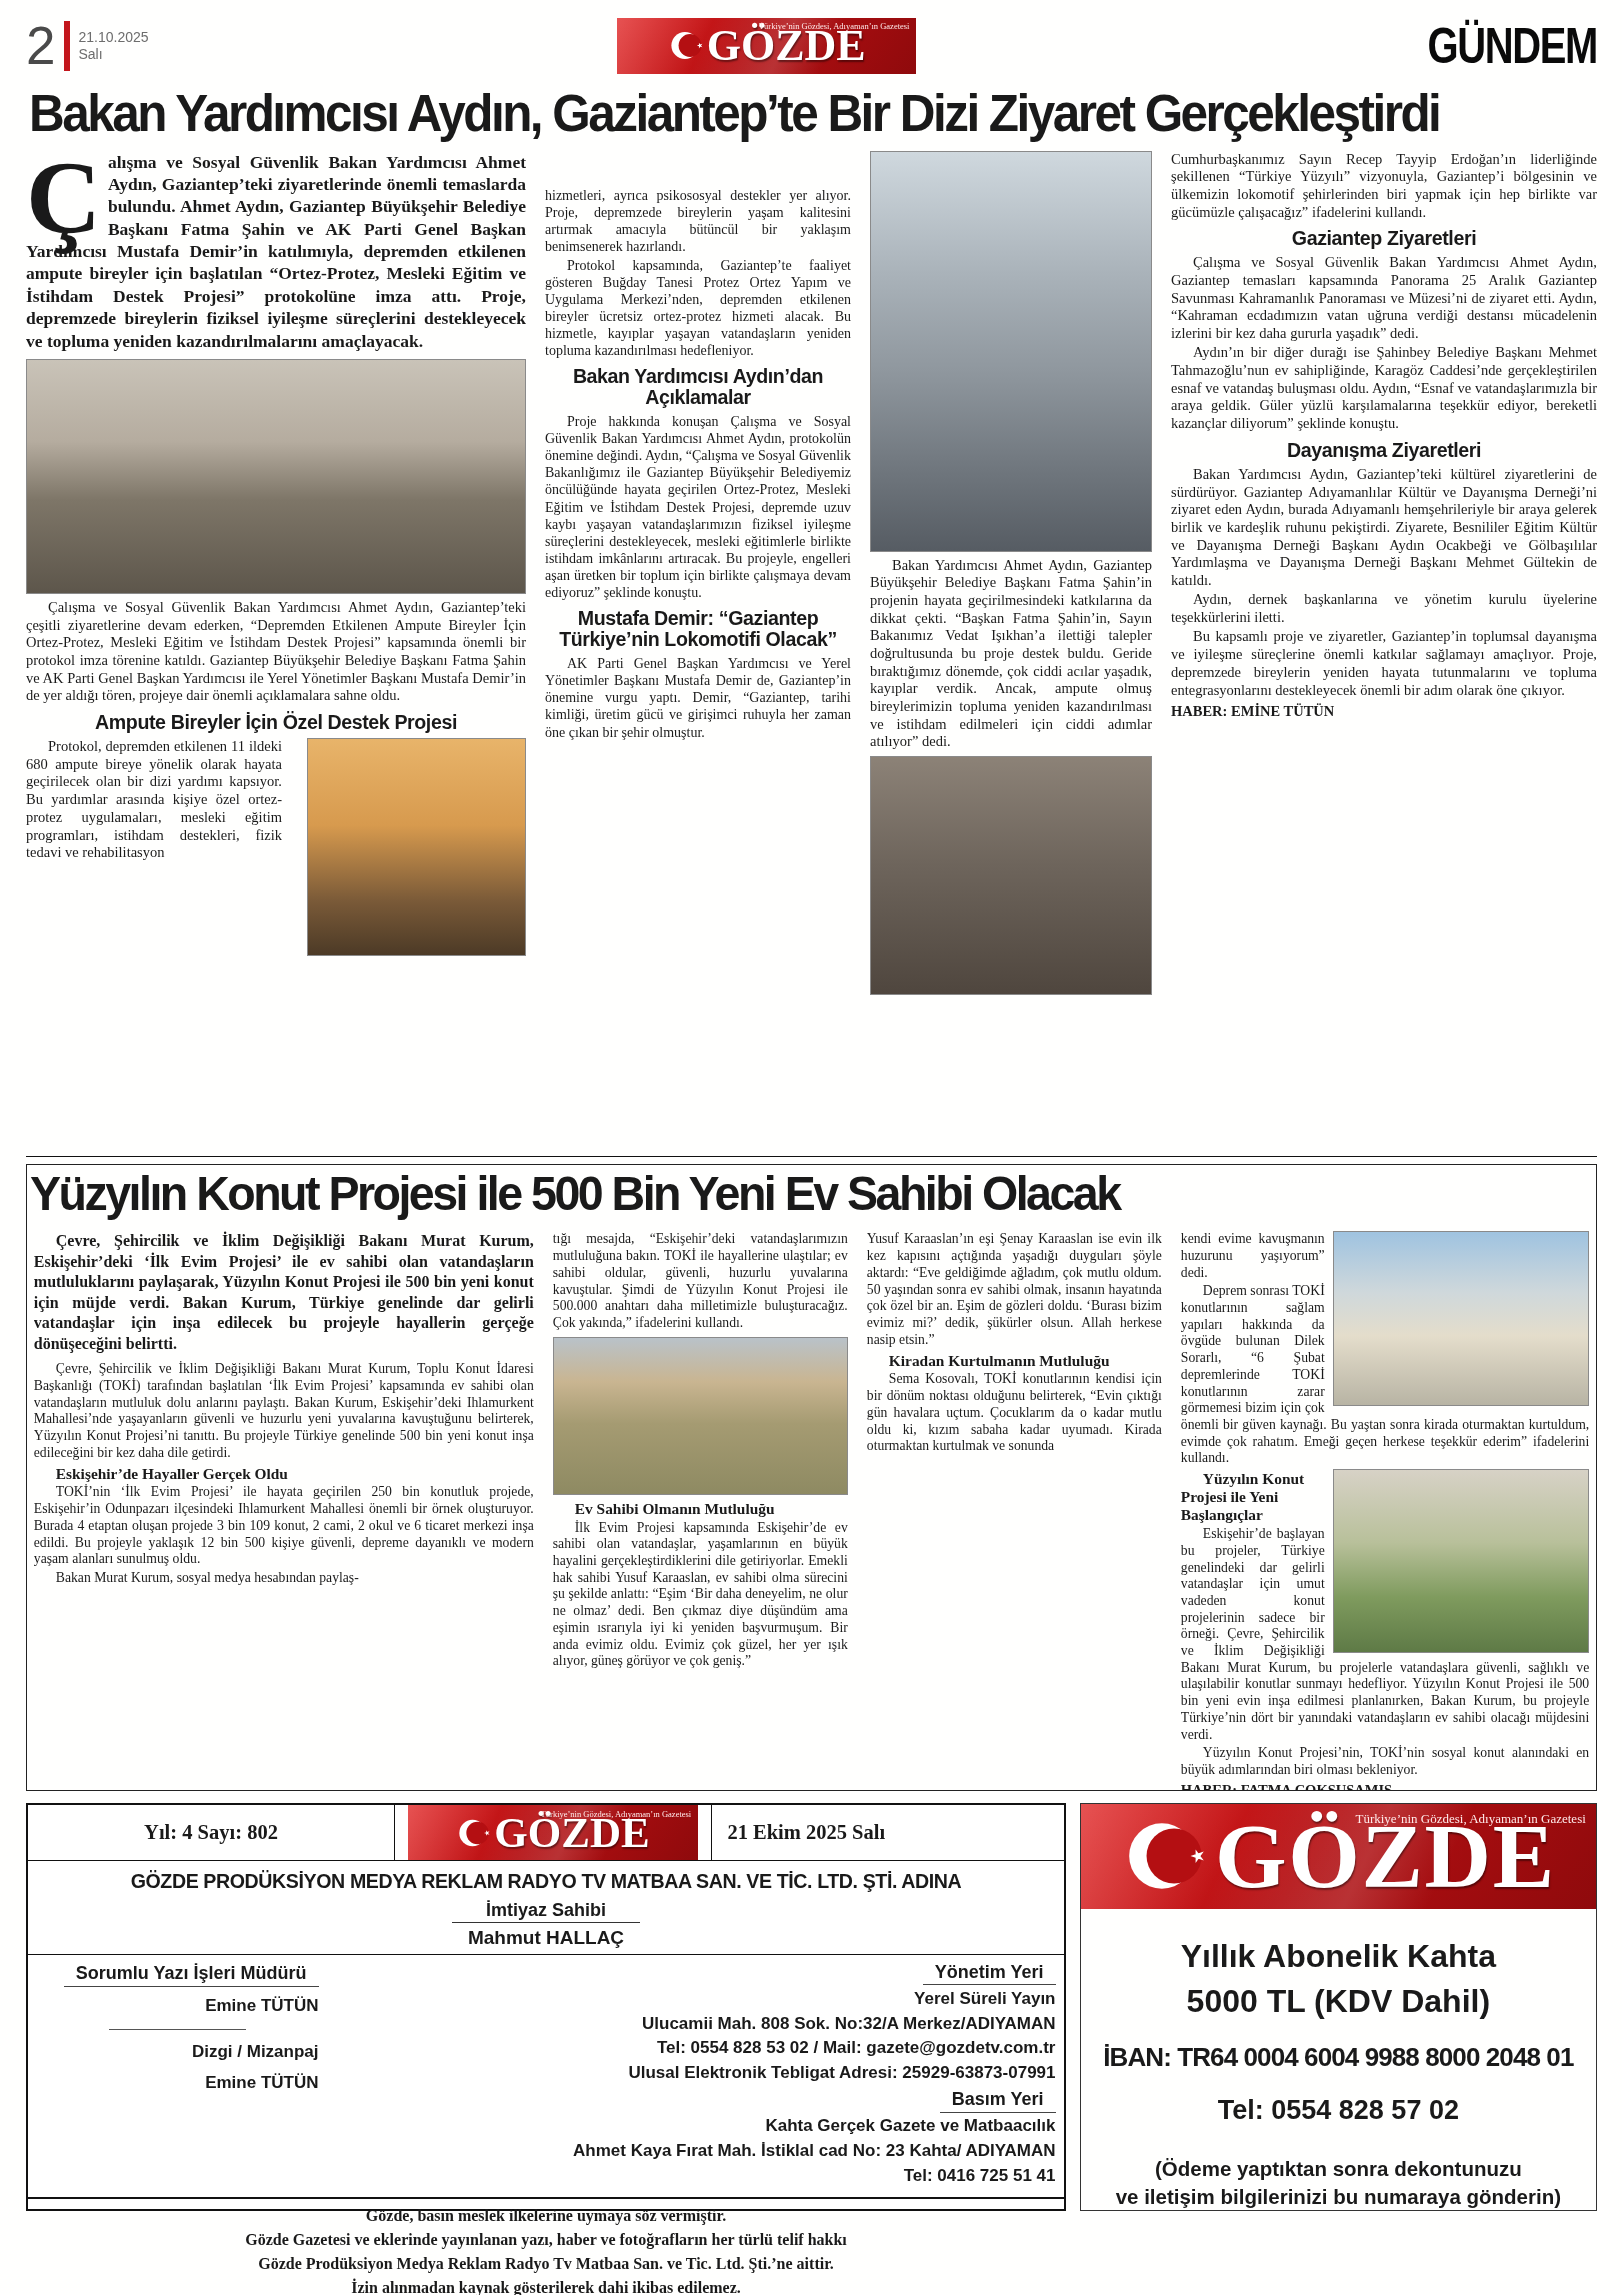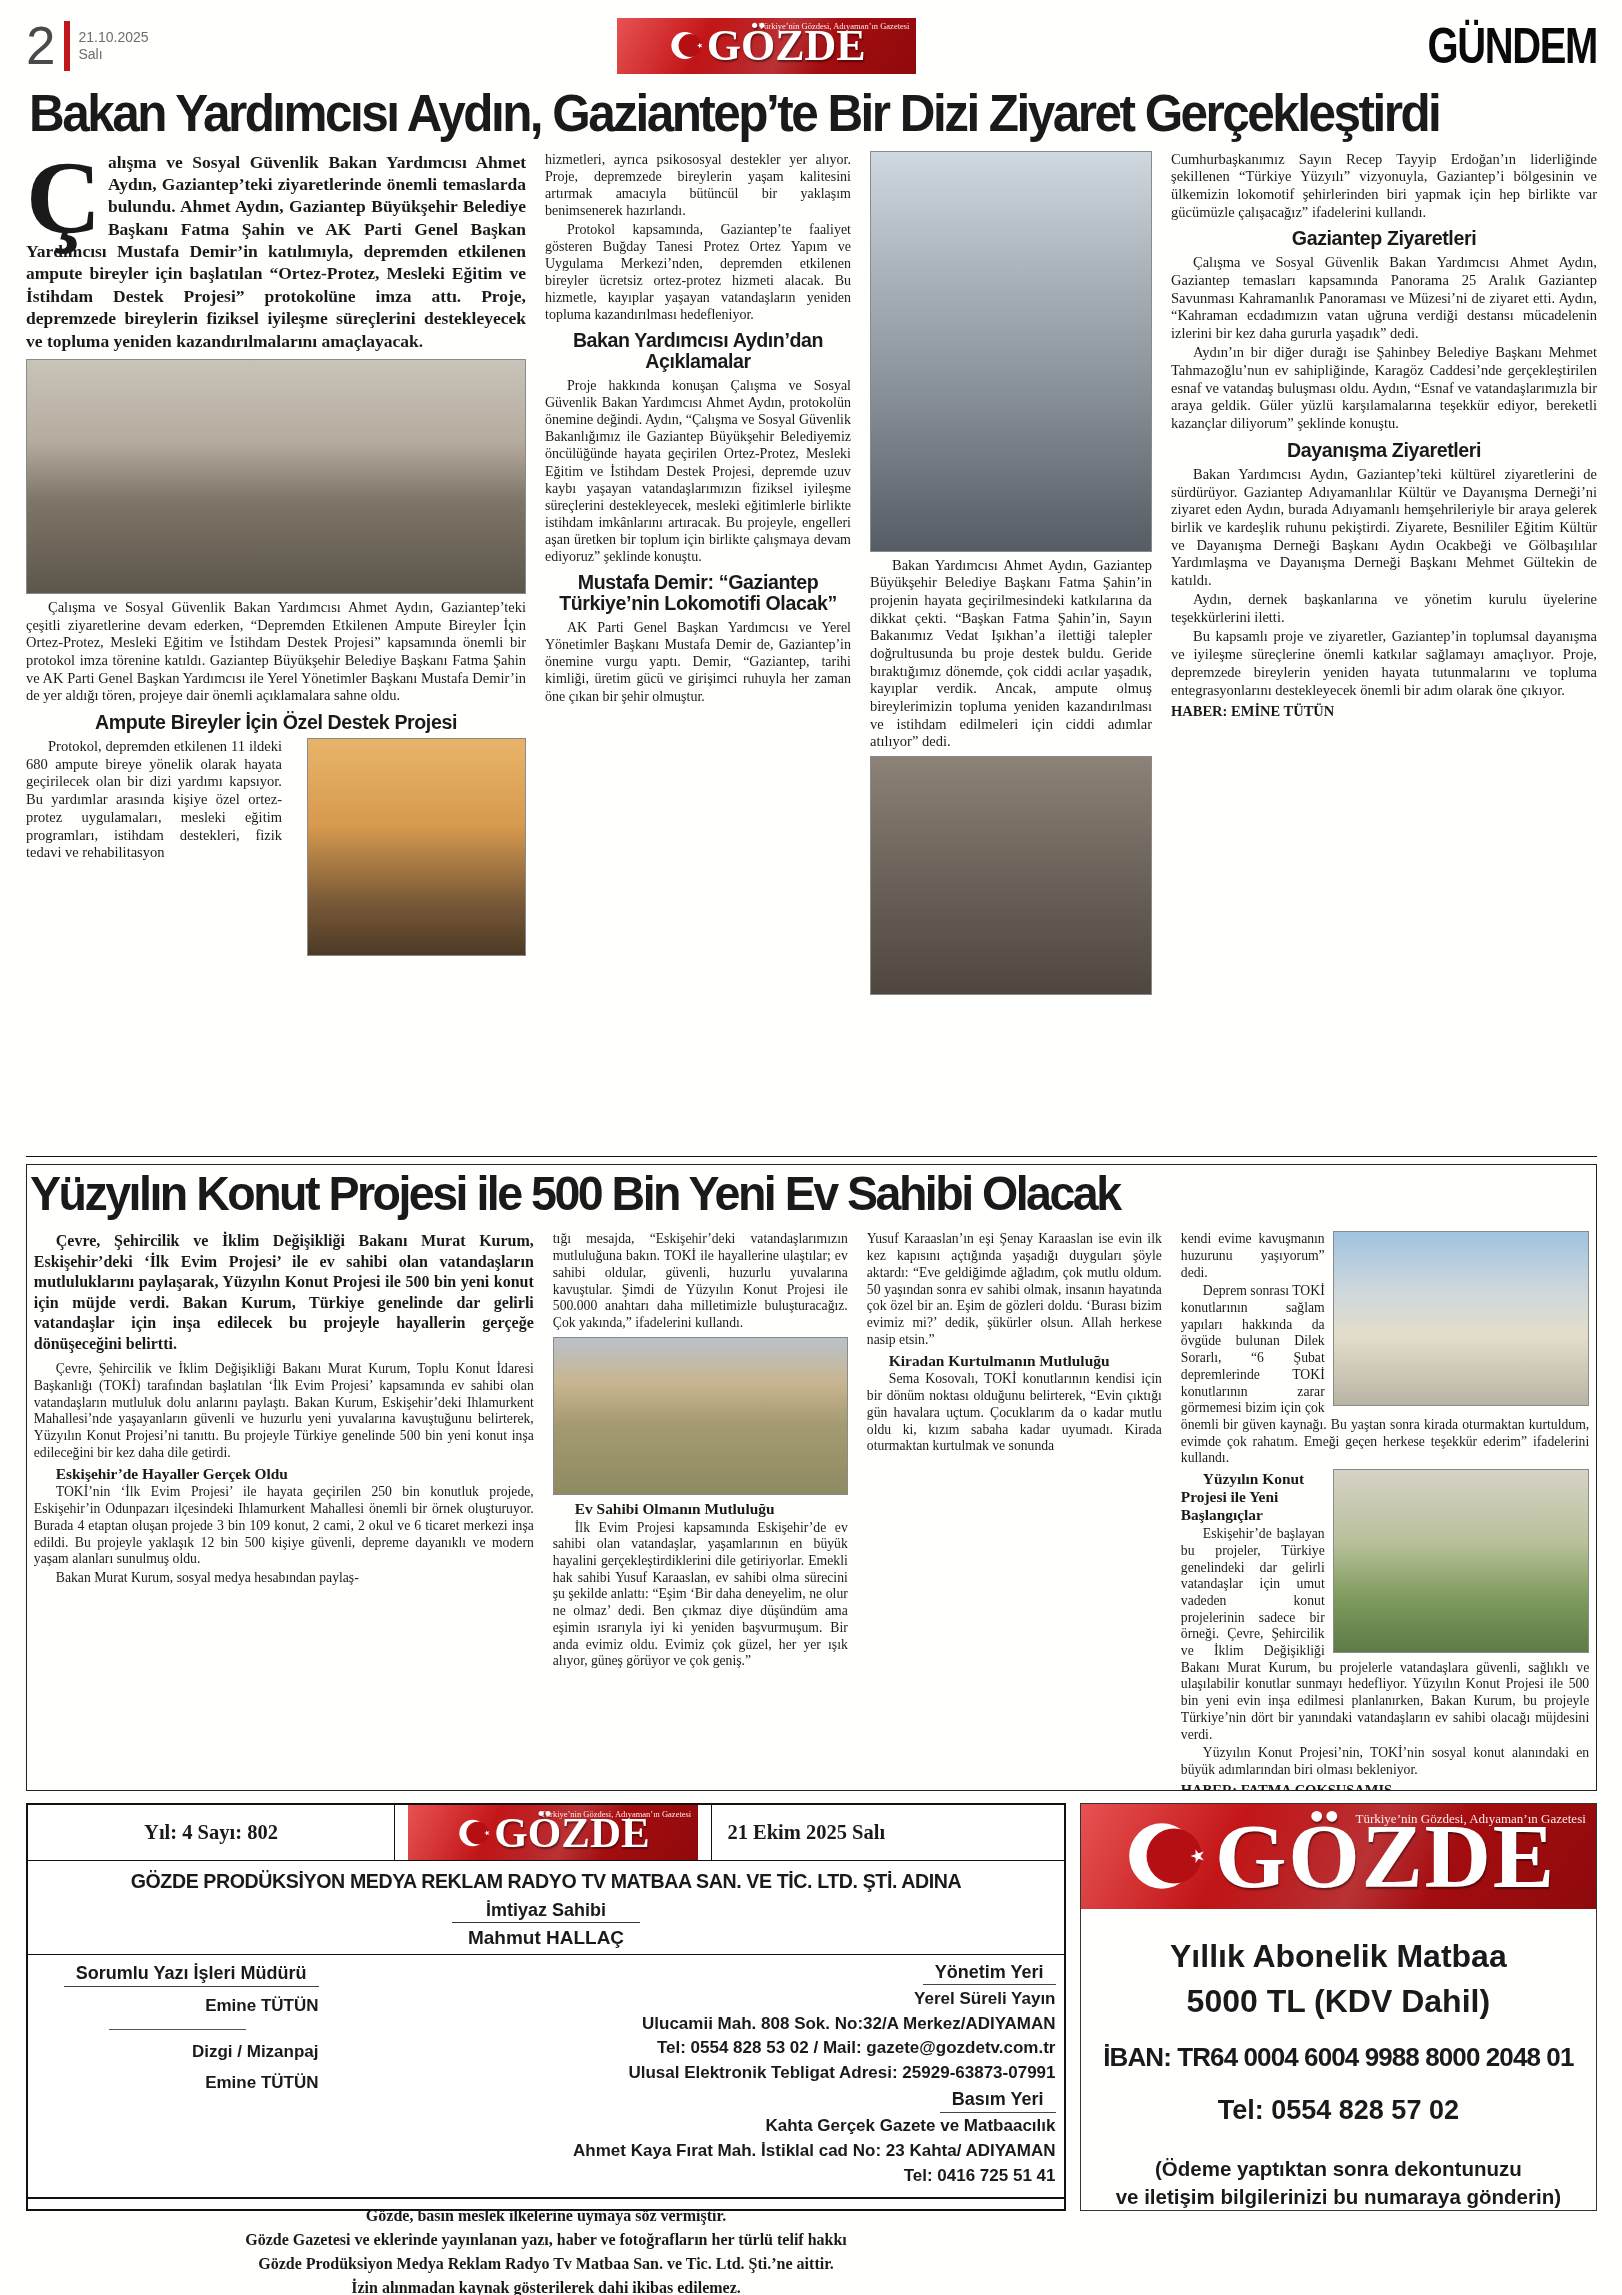--- a/index.html
+++ b/index.html
@@ -30,21 +30,21 @@
 
   
   .headline1 { font-family:"Liberation Sans", sans-serif; font-weight:800; font-size:51px; letter-spacing:-2.6px; line-height:1.0; margin:8.5px 0 12px 3.4px; transform:scaleX(0.97); transform-origin:left; white-space:nowrap; }
   .headline2 { font-family:"Liberation Sans", sans-serif; font-weight:800; font-size:48px; letter-spacing:-2.6px; line-height:1.0; margin:5.1px 0 8.5px 3.4px; transform:scaleX(0.97); transform-origin:left; white-space:nowrap; }
 
   
   .cols { display:flex; gap:19px; overflow:hidden; }
   .a1 { height:997px; }
   .a2 { height:564px; padding:5.1px 6.8px 0 6.8px; }
   .col { overflow:hidden; }
-  .c1 { width:500px; } .c2 { width:306px; } .c3 { width:282px; } .c4 { width:423px; flex:1; }
+  .c1 { width:500px; } .c2 { width:306px;margin-top:36px; } .c3 { width:282px; } .c4 { width:423px; flex:1; }
 
   p.body { font-size:14.5px; line-height:1.22; text-align:justify; text-indent:22px; margin-bottom:1.7px; }
   .c2 p.body { font-size:14px; }
   .lead { font-size:17.5px; font-weight:700; line-height:1.28; text-align:justify; margin-bottom:6.8px; }
   .dropcap { float:left; font-family:"Liberation Serif", serif; font-weight:700; font-size:104px; line-height:0.78; padding:6.8px 6.8px 0 0; }
   .subhead { font-family:"Liberation Sans", sans-serif; font-weight:800; font-size:19.6px; line-height:1.08; text-align:center; margin:6.8px 5.1px 5.1px 5.1px; letter-spacing:-0.4px; }
   .subhead-inline { font-weight:700; font-size:15.4px; margin:3.4px 0 1.7px 0; text-indent:22px; }
   .byline { font-weight:700; font-size:14.5px; text-align:justify; margin-top:3.4px; }
 
   
@@ -265,21 +265,21 @@
         <span class="shine"></span>
         <svg class="crescent" width="94" height="94" viewBox="0 0 46 46">
           <circle cx="20" cy="23" r="16" fill="#ffffff"></circle>
           <circle cx="26" cy="23" r="13.5" fill="#b40f12"></circle>
           <polygon fill="#ffffff" points="34,23 40.5,25.2 36.5,19.8 36.5,26.4 40.5,20.8"></polygon>
         </svg>
         <span class="logo-main">GÖZDE</span>
         <span class="logo-tag">Türkiye’nin Gözdesi, Adıyaman’ın Gazetesi</span>
       </div>
       <div class="sub-body">
-        <div class="sub-title">Yıllık Abonelik Matbaa</div>
+        <div class="sub-title">Yıllık Abonelik Kahta</div>
         <div class="sub-price">5000 TL (KDV Dahil)</div>
         <div class="sub-iban">İBAN: TR64 0004 6004 9988 8000 2048 01</div>
         <div class="sub-tel">Tel: 0554 828 57 02</div>
         <div class="sub-note">
           <span>(Ödeme yaptıktan sonra dekontunuzu</span><br>
           <span>ve iletişim bilgilerinizi bu numaraya gönderin)</span>
         </div>
       </div>
     </div>
 

